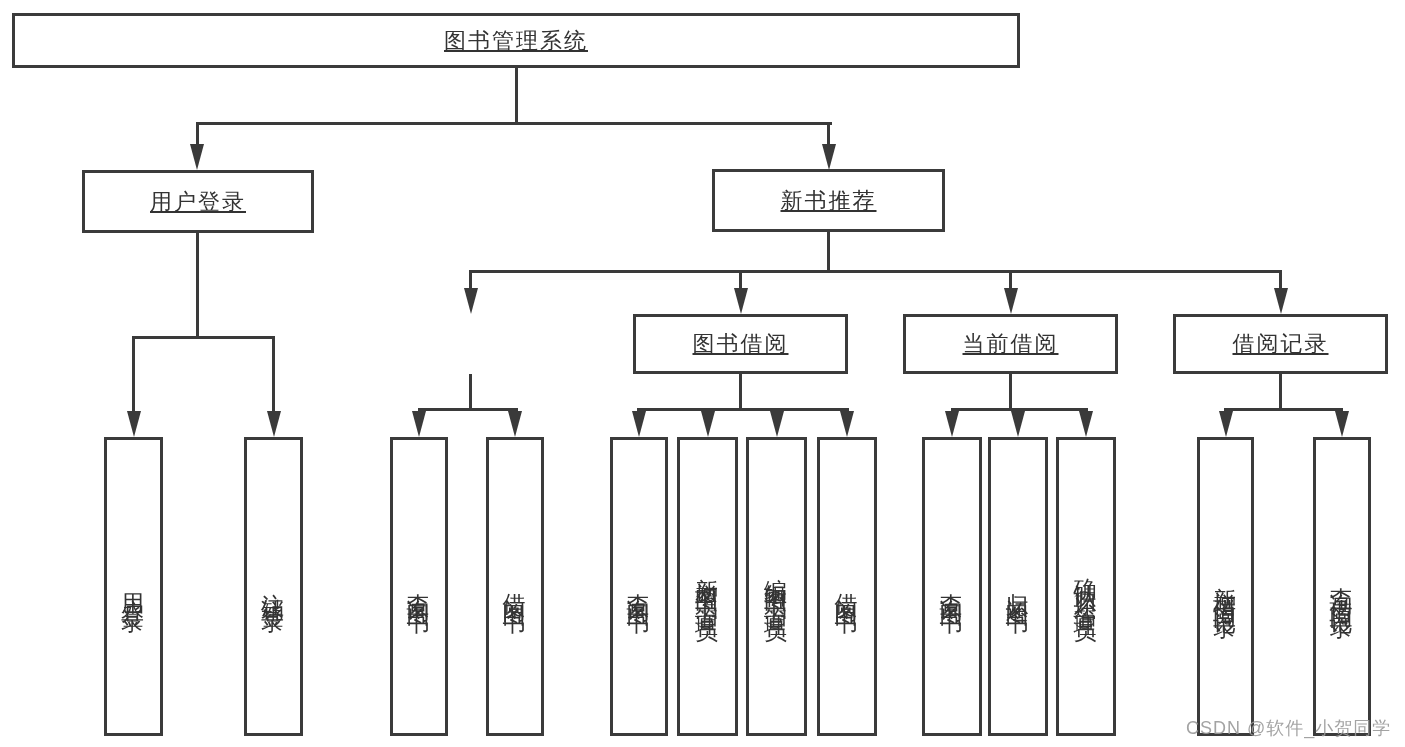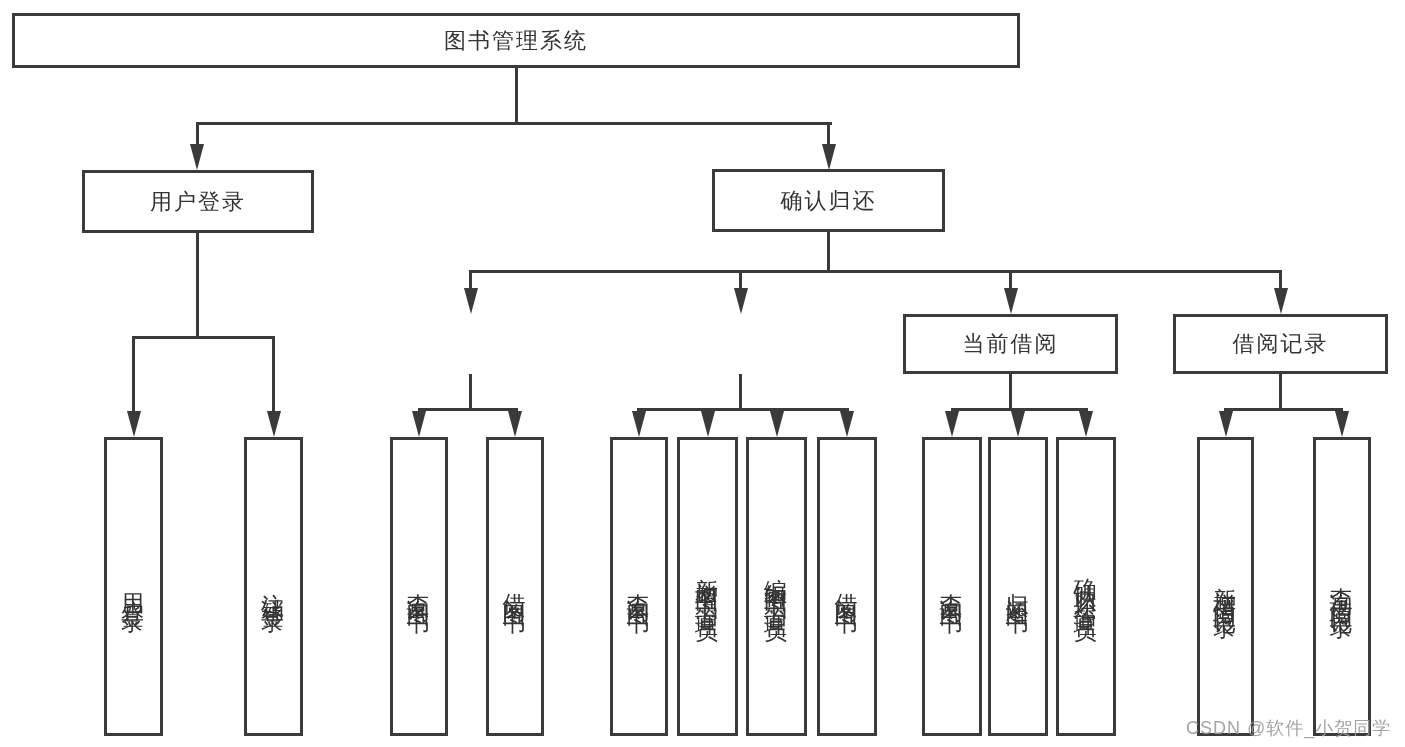--- a/index.html
+++ b/index.html
@@ -16,20 +16,21 @@
     border:3px solid #3b3b3b;
     background:#ffffff;
     display:flex;
     align-items:center;
     justify-content:center;
     color:#333333;
   }
   .box.h{
     font-size:22px;
     letter-spacing:2px;
+    text-decoration:underline;
   }
   .box.v{
     font-size:23px;
     letter-spacing:6px;
     writing-mode:vertical-rl;
   }
   .box.v .lbl{
     writing-mode:vertical-rl;
   }
   .line{
@@ -67,41 +68,44 @@
   <div class="line" style="left:195.5px;top:122px;width:636px;height:3px"></div>
   <div class="line" style="left:195.5px;top:122px;width:3px;height:26px"></div>
   <div class="line" style="left:827px;top:122px;width:3px;height:26px"></div>
   <div class="arrow" style="left:190px;top:144px"></div>
   <div class="arrow" style="left:821.5px;top:144px"></div>
 
   <div class="box h" style="left:82px;top:170px;width:232px;height:63px">
     <span class="lbl">用户登录</span>
   </div>
   <div class="box h" style="left:712px;top:169px;width:233px;height:63px">
-    <span class="lbl">确认归还</span>
+    <span class="lbl">新书推荐</span>
   </div>
 
   <div class="line" style="left:195.5px;top:233px;width:3px;height:105px"></div>
   <div class="line" style="left:132px;top:336px;width:143px;height:3px"></div>
   <div class="line" style="left:132px;top:336px;width:3px;height:78px"></div>
   <div class="line" style="left:272px;top:336px;width:3px;height:78px"></div>
   <div class="arrow" style="left:126.5px;top:411px"></div>
   <div class="arrow" style="left:266.5px;top:411px"></div>
 
   <div class="line" style="left:827px;top:232px;width:3px;height:40px"></div>
   <div class="line" style="left:469px;top:270px;width:813px;height:3px"></div>
   <div class="line" style="left:469px;top:270px;width:3px;height:20px"></div>
   <div class="line" style="left:739px;top:270px;width:3px;height:20px"></div>
   <div class="line" style="left:1009px;top:270px;width:3px;height:20px"></div>
   <div class="line" style="left:1279px;top:270px;width:3px;height:20px"></div>
   <div class="arrow" style="left:463.5px;top:288px"></div>
   <div class="arrow" style="left:733.5px;top:288px"></div>
   <div class="arrow" style="left:1003.5px;top:288px"></div>
   <div class="arrow" style="left:1273.5px;top:288px"></div>
 
+  <div class="box h" style="left:633px;top:314px;width:215px;height:60px">
+    <span class="lbl">图书借阅</span>
+  </div>
   <div class="box h" style="left:1173px;top:314px;width:215px;height:60px">
     <span class="lbl">借阅记录</span>
   </div>
   <div class="box h" style="left:903px;top:314px;width:215px;height:60px">
     <span class="lbl">当前借阅</span>
   </div>
 
   <div class="line" style="left:469px;top:374px;width:3px;height:36px"></div>
   <div class="line" style="left:417.5px;top:408px;width:100px;height:3px"></div>
   <div class="arrow" style="left:412px;top:411px"></div>

